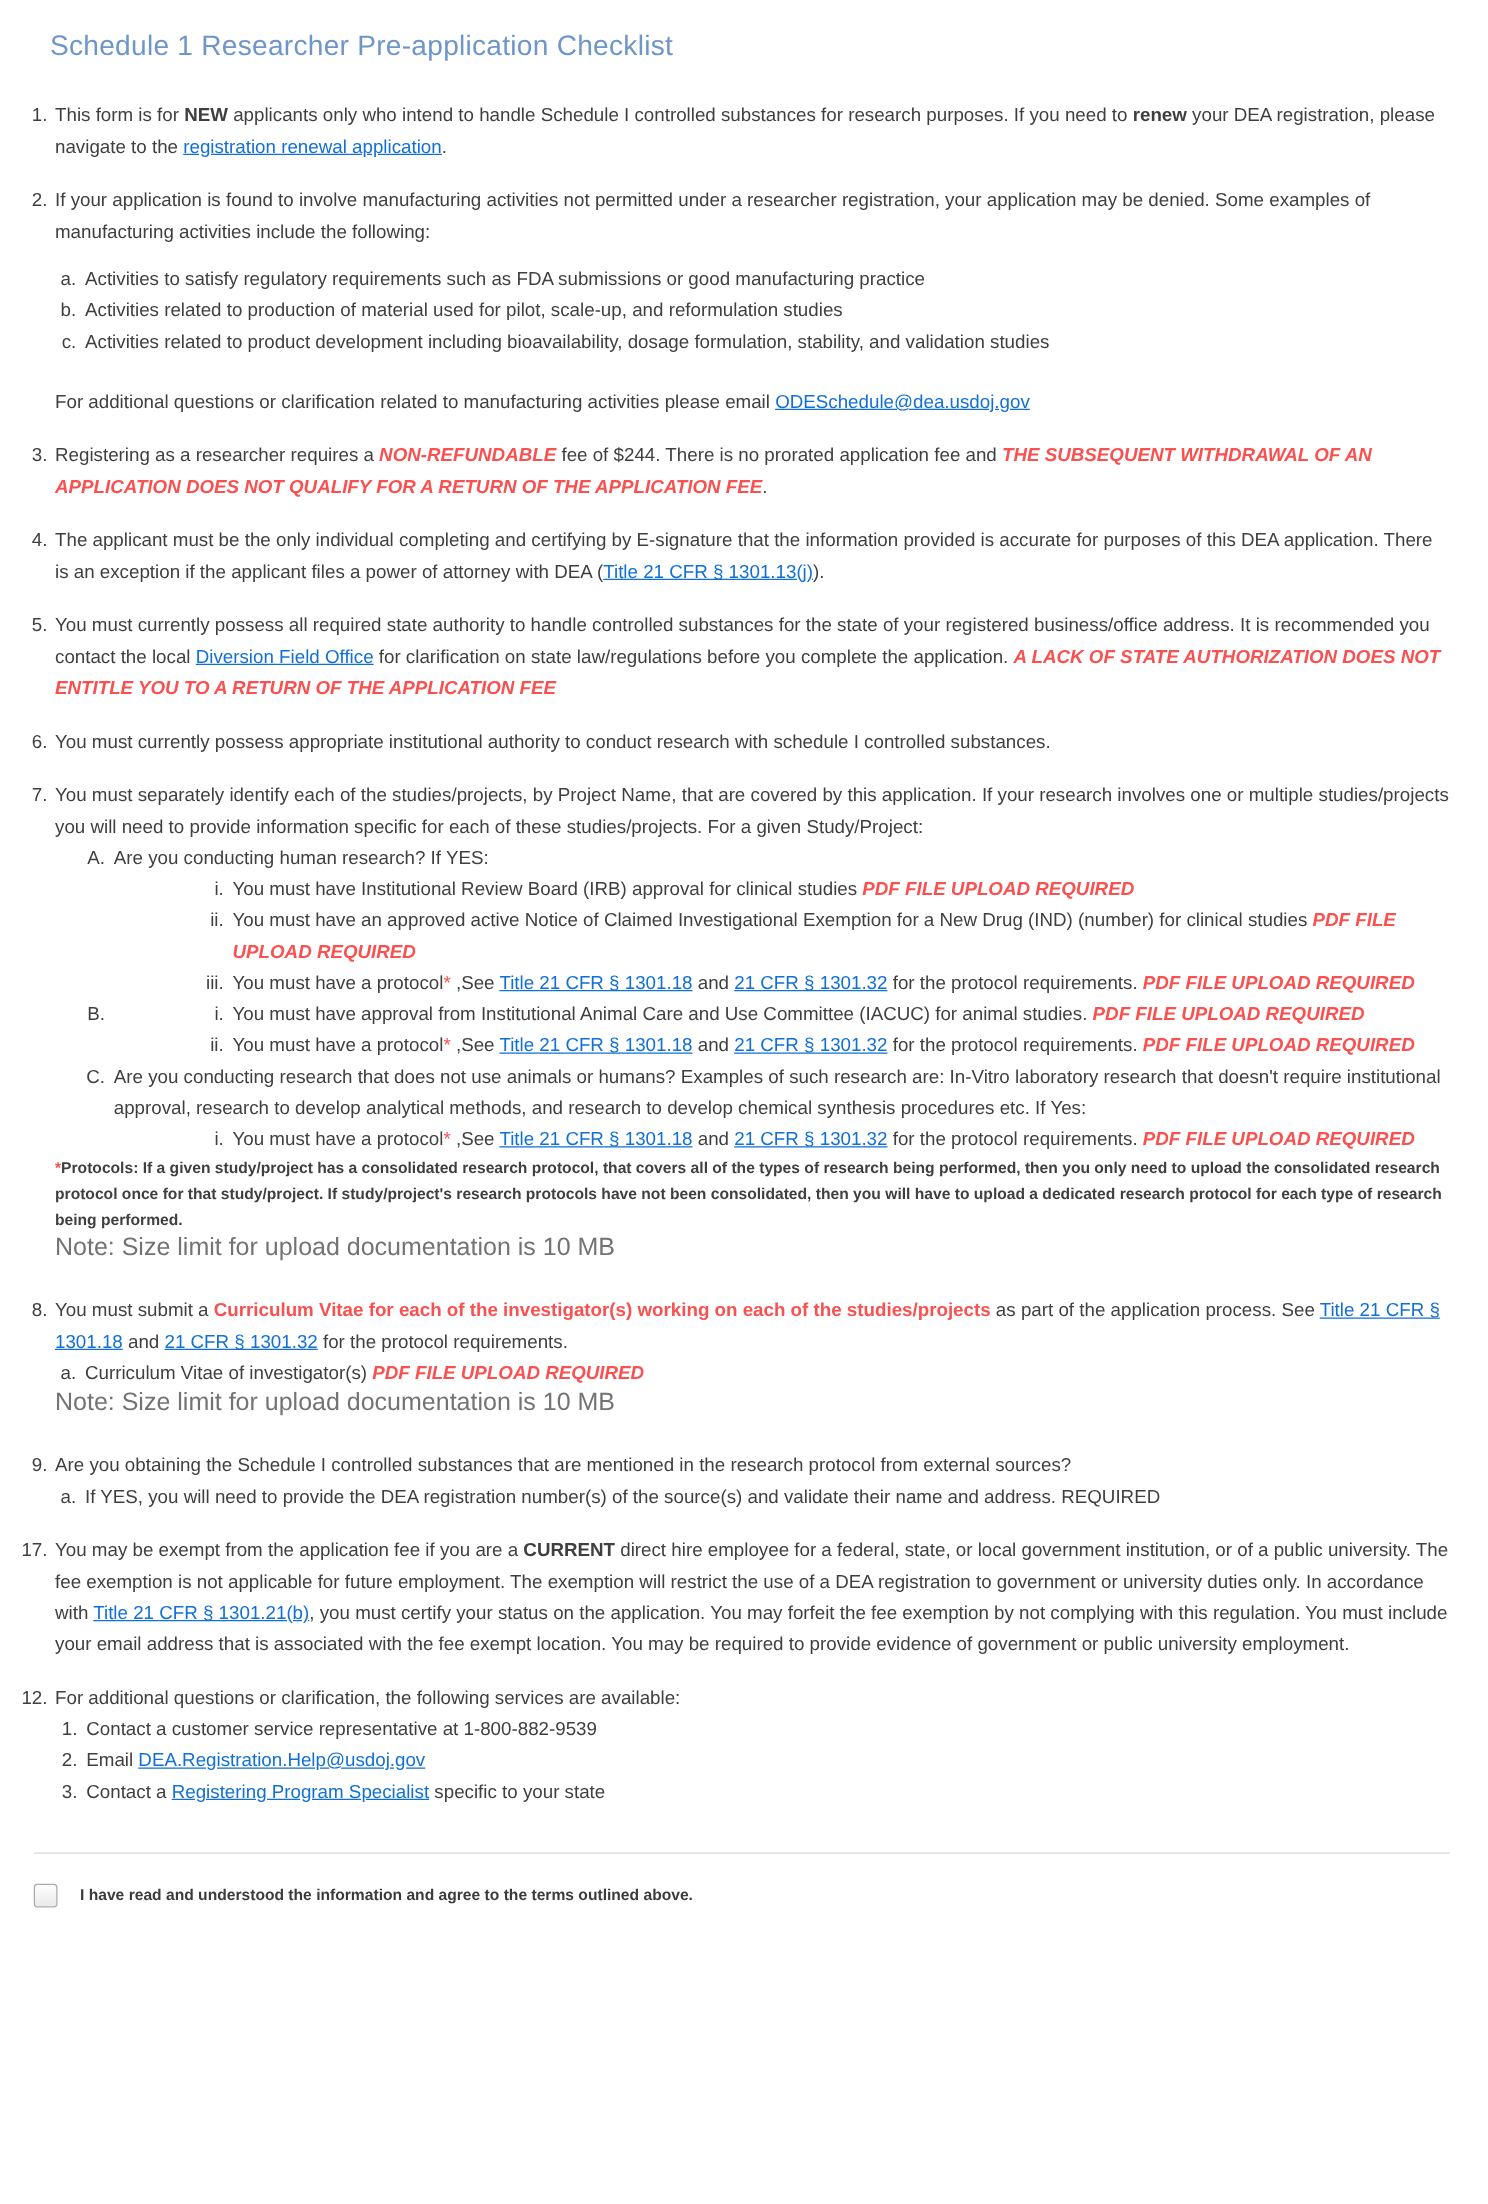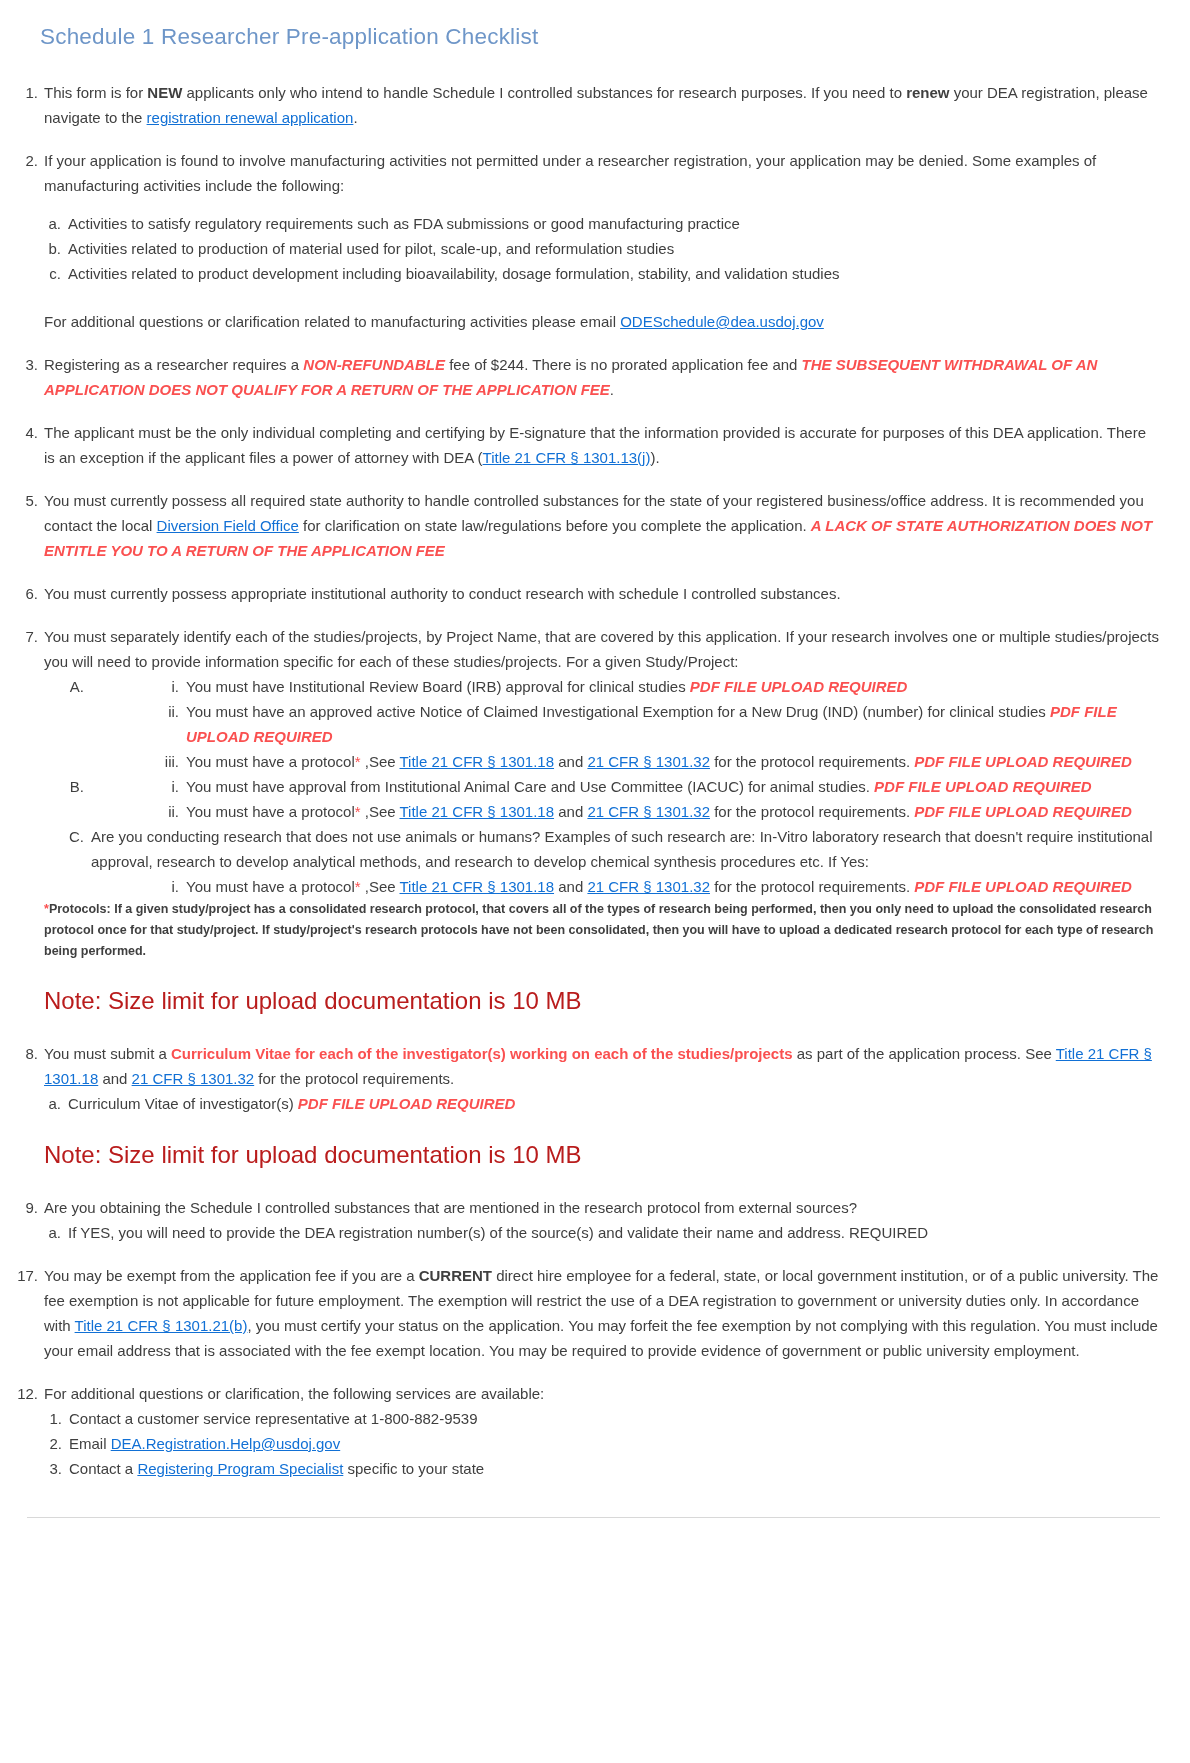--- a/index.html
+++ b/index.html
@@ -20,21 +20,21 @@
   .sublist.alpha{margin-left:1px;}
   .sublist.alpha .marker,.sublist.num .marker{flex:0 0 16px;text-align:right;padding-right:7px;}
   .sublist.num{margin-left:2px;}
   .sublist.upper{margin-left:22px;}
   .sublist.upper .marker{flex:0 0 18px;text-align:right;padding-right:7px;}
   .sublist.roman{margin-left:64px;}
   .sublist.roman .marker{flex:0 0 24px;text-align:right;padding-right:7px;}
   .sublist.spaced{margin-top:13px;margin-bottom:9px;}
   .tail{margin-top:23px;}
   .footnote{font-size:12.5px;font-weight:700;line-height:21px;}
-  .size-note{margin-top:25px;margin-bottom:8px;font-size:24px;color:#b91c1c;}
+  .size-note{margin-bottom:8px;font-size:20px;color:#737373;}
   
   .s-n{}
   .s-b{font-weight:700;}
   a.s-l{color:var(--link);text-decoration:underline;cursor:pointer;}
   .s-r{color:var(--red);font-weight:700;font-style:italic;}
   .s-rb{color:var(--red);font-weight:700;}
   .s-rs{color:var(--red);}
   
   .divider{border:0;border-top:1px solid #d8d8d8;margin:36px 0 0 13px;}
   .agreement{display:flex;align-items:center;margin:24px 0 0 13px;}
@@ -107,20 +107,21 @@
         </div>
       </div>
       <div class="li top">
         <span class="marker">7.</span>
         <div class="li-body">
           <div class="runs"><span class="s-n">You must separately identify each of the studies/projects, by Project Name, that are covered by this application. If your research involves one or multiple studies/projects you will need to provide information specific for each of these studies/projects. For a given Study/Project:</span></div>
           <div class="sublist upper">
             <div class="li">
               <span class="marker">A.</span>
               <div class="li-body">
+                <div class="runs"><span class="s-n">Are you conducting human research? If YES:</span></div>
                 <div class="sublist roman">
                   <div class="li">
                     <span class="marker">i.</span>
                     <div class="li-body">
                       <div class="runs"><span class="s-n">You must have Institutional Review Board (IRB) approval for clinical studies </span><span class="s-r">PDF FILE UPLOAD REQUIRED</span></div>
                     </div>
                   </div>
                   <div class="li">
                     <span class="marker">ii.</span>
                     <div class="li-body">
@@ -232,13 +233,17 @@
                 <div class="runs"><span class="s-n">Contact a </span><a class="s-l">Registering Program Specialist</a><span class="s-n"> specific to your state</span></div>
               </div>
             </div>
           </div>
         </div>
       </div>
     </div>
 
   <hr class="divider">
 
+  <div class="agreement">
+    <span class="checkbox" role="checkbox" aria-checked="false"></span>
+    <span class="agreement-label">I have read and understood the information and agree to the terms outlined above.</span>
+  </div>
 </div>
 
 </body></html>

